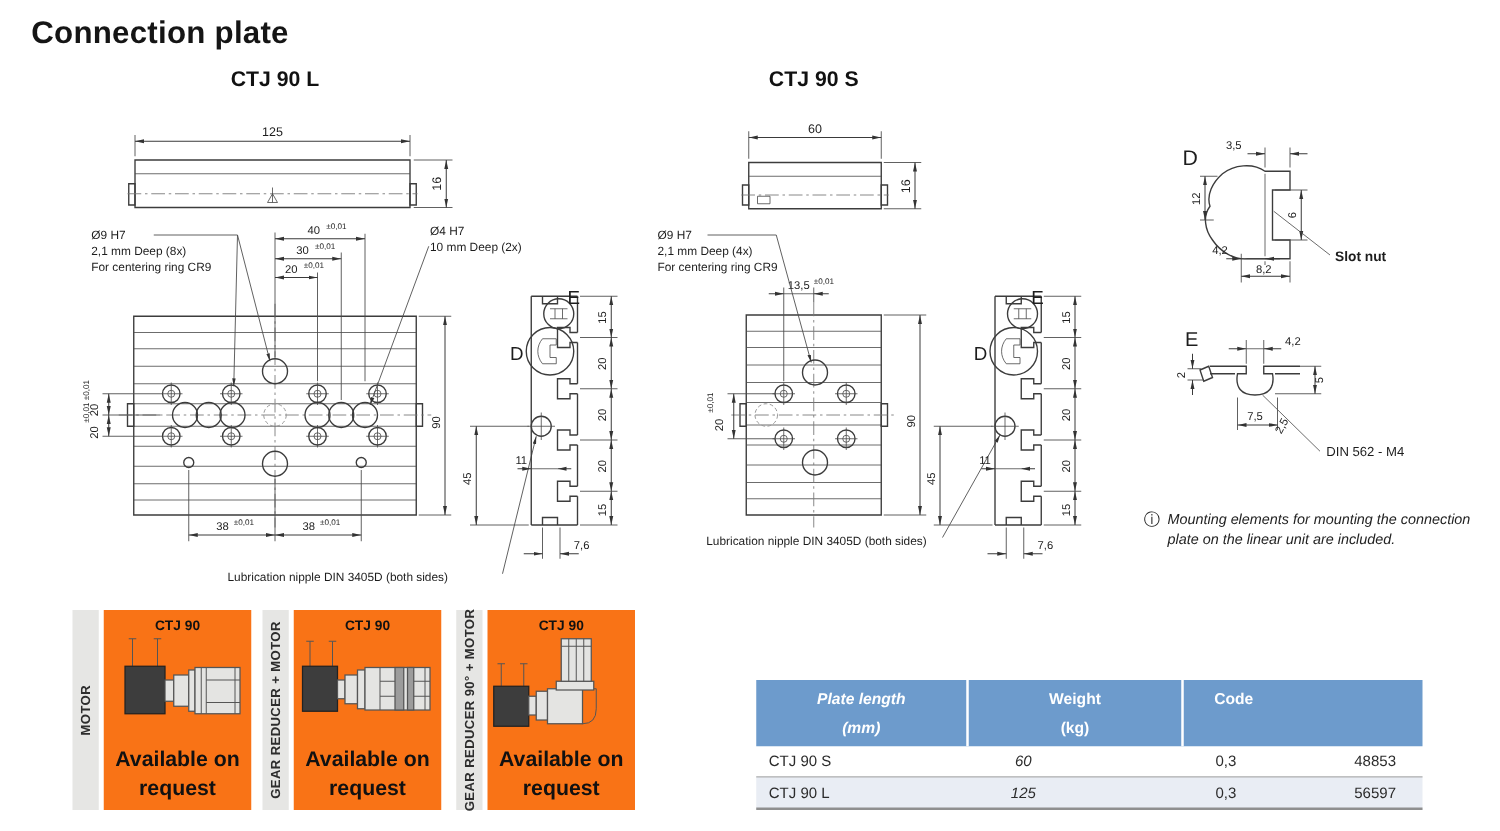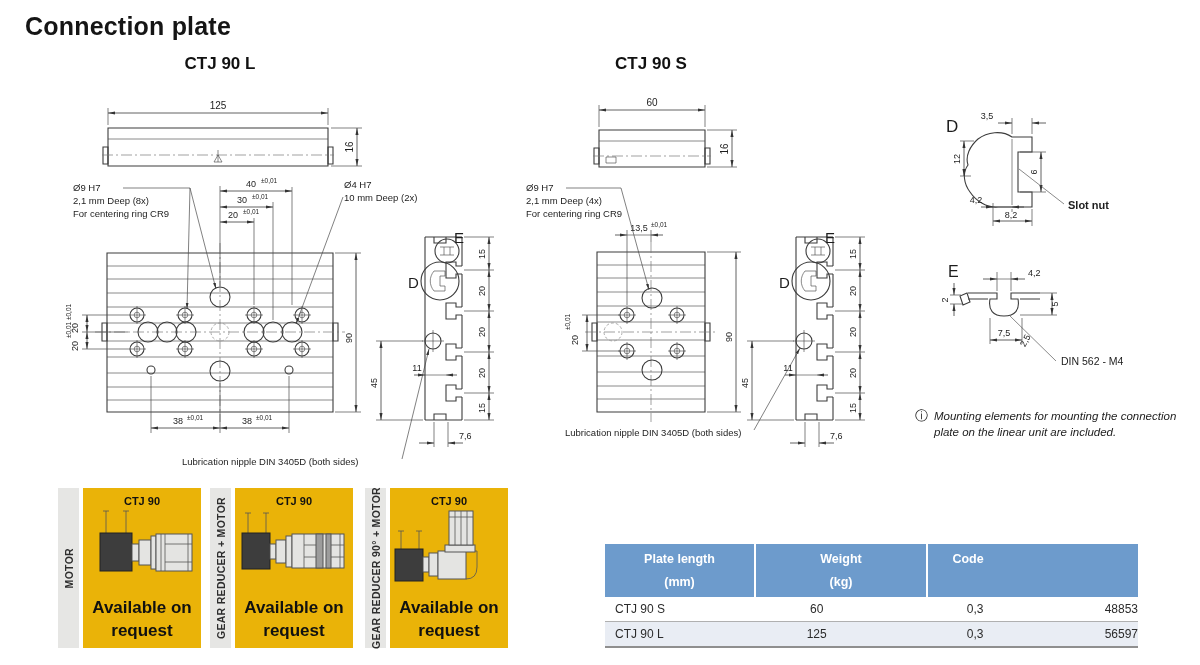--- a/index.html
+++ b/index.html
@@ -18,38 +18,38 @@
   .dsh{stroke:#999;stroke-width:.8;fill:none;stroke-dasharray:3 2;}
   .t9{font-size:9px;} .t10{font-size:10px;} .tol{font-size:6.5px;} .tn{font-size:9.5px;}
   .tl{font-size:15px;} .tb{font-size:11px;font-weight:bold;} .td{font-size:10.5px;}
   .note{position:absolute;left:905px;top:408px;width:278px;display:flex;gap:6px;align-items:flex-start;}
   .note .ic{font-size:13px;line-height:1.2;color:#222;}
   .note .tx{font-style:italic;font-size:11.5px;line-height:1.4;color:#222;}
   .opt{position:absolute;top:488px;height:160px;display:flex;}
   .opt .strip{width:21px;background:#e6e6e4;display:flex;align-items:center;justify-content:center;}
   .opt .strip span{writing-mode:vertical-rl;transform:rotate(180deg);font-size:10.5px;font-weight:bold;
                    color:#2d2d2d;letter-spacing:.3px;white-space:nowrap;}
-  .opt .panel{width:118px;margin-left:4px;background:#eab308;display:flex;flex-direction:column;align-items:center;}
+  .opt .panel{width:118px;margin-left:4px;background:#f97316;display:flex;flex-direction:column;align-items:center;}
   .opt .panel .ptitle{font-size:11px;font-weight:bold;margin-top:7px;color:#111;}
   .opt .panel .caption{font-size:17px;font-weight:bold;text-align:center;line-height:1.35;color:#111;margin-top:10px;}
   .mdark{fill:#3d3d3d;stroke:#222;stroke-width:1;}
   .mlight{fill:#e4e4e2;stroke:#555;stroke-width:1;}
   .mmid{fill:#9c9c9c;stroke:#555;stroke-width:1;}
   .mline{stroke:#555;stroke-width:.8;fill:none;}
   .spec{position:absolute;left:595px;top:544px;width:533px;font-size:12px;}
   .hrow{display:flex;height:53px;background:#6d9bcc;color:#fff;font-weight:bold;font-size:12.5px;}
   .hcell{box-sizing:border-box;border-right:2px solid #fff;display:flex;flex-direction:column;
          align-items:center;justify-content:space-between;padding:8px 0;}
   .hcell.first{justify-content:center;align-items:flex-start;padding-left:10px;}
   .hcell:last-child{border-right:none;}
   .trow{display:flex;height:24px;align-items:center;color:#2b2b2b;}
   .trow.alt{background:#e9edf4;border-top:1px solid #b0b0b0;border-bottom:2px solid #8f8f8f;}
   .tcell{box-sizing:border-box;text-align:center;}
   .tcell.first{text-align:left;padding-left:10px;}
-  .w1{width:140px;} .w2{width:151px;} .w3{width:172px;} .w4{width:80px;text-align:right;}
+  .w1{width:140px;} .w2{width:170px;font-style:italic;} .w3{width:172px;} .w4{width:80px;}
 </style>
 </head>
 <body>
 
 <div class="page">
 
   <div class="title">Connection plate</div>
   <div class="subhead" id="hl">CTJ 90 L</div>
   <div class="subhead" id="hs">CTJ 90 S</div>
 

